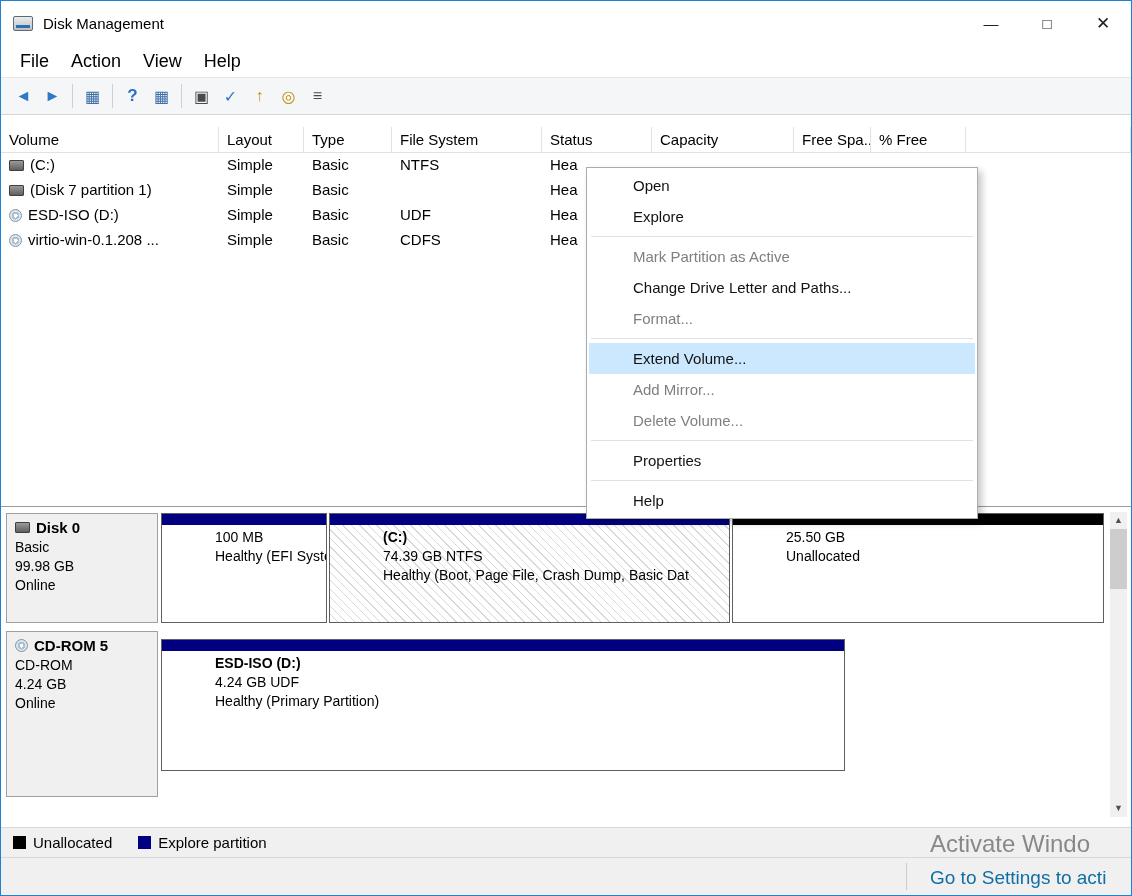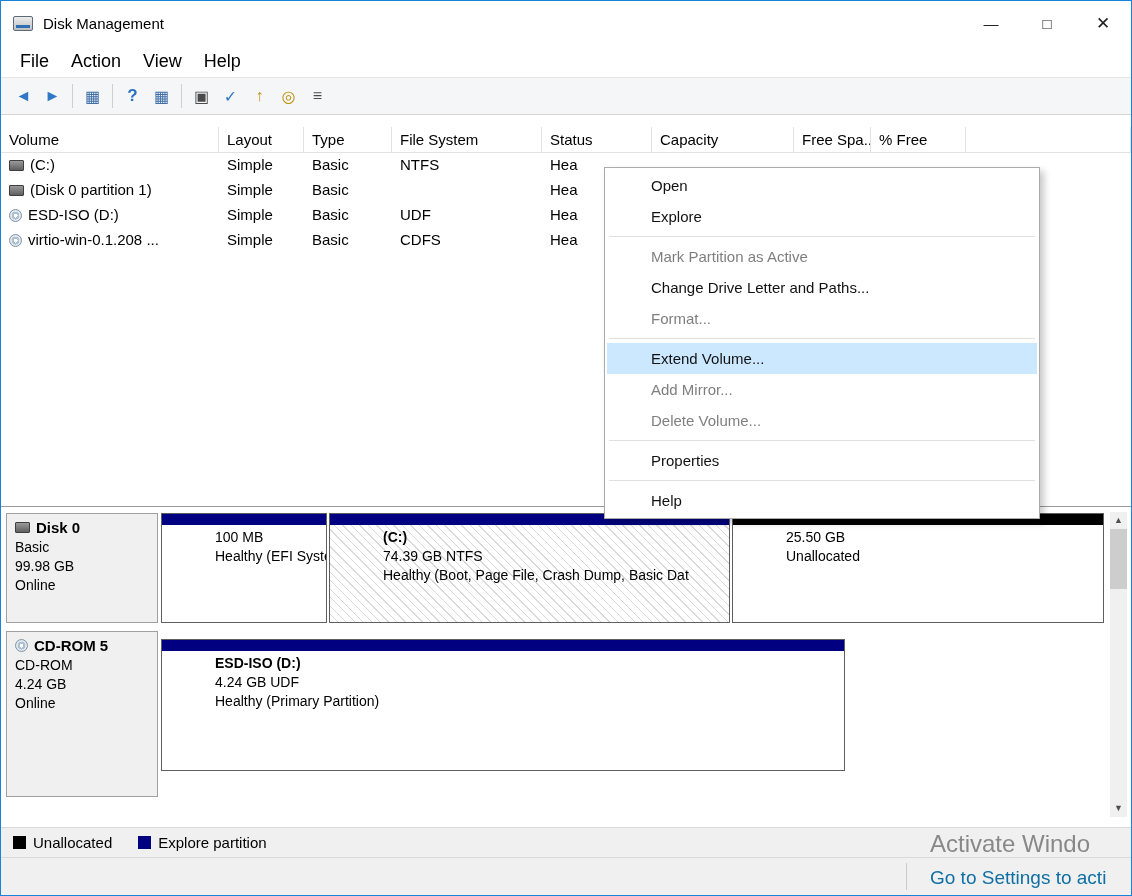--- a/index.html
+++ b/index.html
@@ -65,21 +65,21 @@
   .sq-unallocated { background:#000000; }
   .sq-primary { background:#000080; }
   .statusbar { position:absolute; top:856px; left:0; right:0; bottom:0; background:#f0f0f0; border-top:1px solid #d9d9d9; }
   .status-divider { position:absolute; left:905px; top:5px; bottom:5px; width:1px; background:#cccccc; }
 
   
   .wm1 { position:absolute; left:929px; top:829px; font-size:24px; color:#6f6f6f; opacity:.8; white-space:nowrap; z-index:40; pointer-events:none; }
   .wm2 { position:absolute; left:929px; top:866px; font-size:19px; color:#0369a1; opacity:.95; white-space:nowrap; z-index:40; pointer-events:none; }
 
   
-  .context-menu { position:absolute; left:585px; top:166px; width:436px; background:#ffffff; border:1px solid #abababa8; border:1px solid #ababab; box-shadow:4px 4px 7px rgba(0,0,0,.22); padding:2px; z-index:50;margin-left:18px; }
+  .context-menu { position:absolute; left:585px; top:166px; width:392px; background:#ffffff; border:1px solid #abababa8; border:1px solid #ababab; box-shadow:4px 4px 7px rgba(0,0,0,.22); padding:2px; z-index:50; }
   .cm-item { padding:7px 18px 7px 44px; font-size:15px; color:#121212; white-space:nowrap; }
   .cm-item.disabled { color:#7f7f7f; }
   .cm-item.highlighted { background:#cce8ff; }
   .cm-sep { height:1px; background:#e0e0e0; margin:4px 2px; }
 </style>
 </head>
 <body>
 
 <div class="window">
 
@@ -134,21 +134,21 @@
       <div class="vt-cell">Simple</div>
       <div class="vt-cell">Basic</div>
       <div class="vt-cell">NTFS</div>
       <div class="vt-cell">Hea</div>
       <div class="vt-cell"></div>
         <div class="vt-cell"></div>
         <div class="vt-cell"></div>
         <div class="vt-cell"></div>
     </div>
     <div class="vt-row">
-      <div class="vt-cell"><span class="icon-disk"></span><span>(Disk 0 partition 1)</span></div>
+      <div class="vt-cell"><span class="icon-disk"></span><span>(Disk 7 partition 1)</span></div>
       <div class="vt-cell">Simple</div>
       <div class="vt-cell">Basic</div>
       <div class="vt-cell"></div>
       <div class="vt-cell">Hea</div>
       <div class="vt-cell"></div>
         <div class="vt-cell"></div>
         <div class="vt-cell"></div>
         <div class="vt-cell"></div>
     </div>
     <div class="vt-row">

